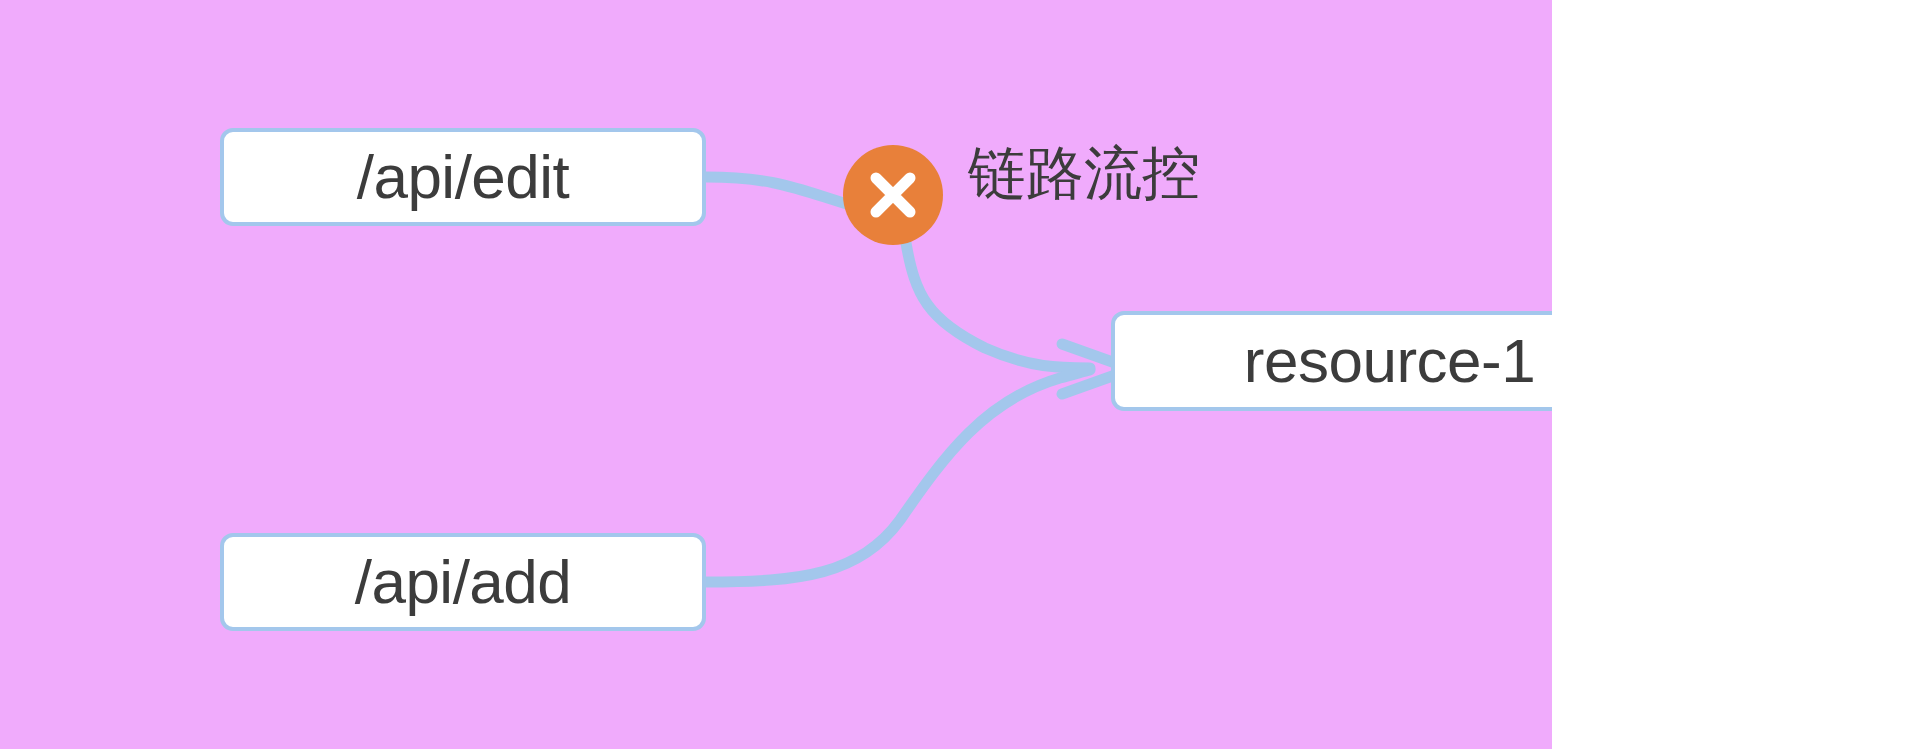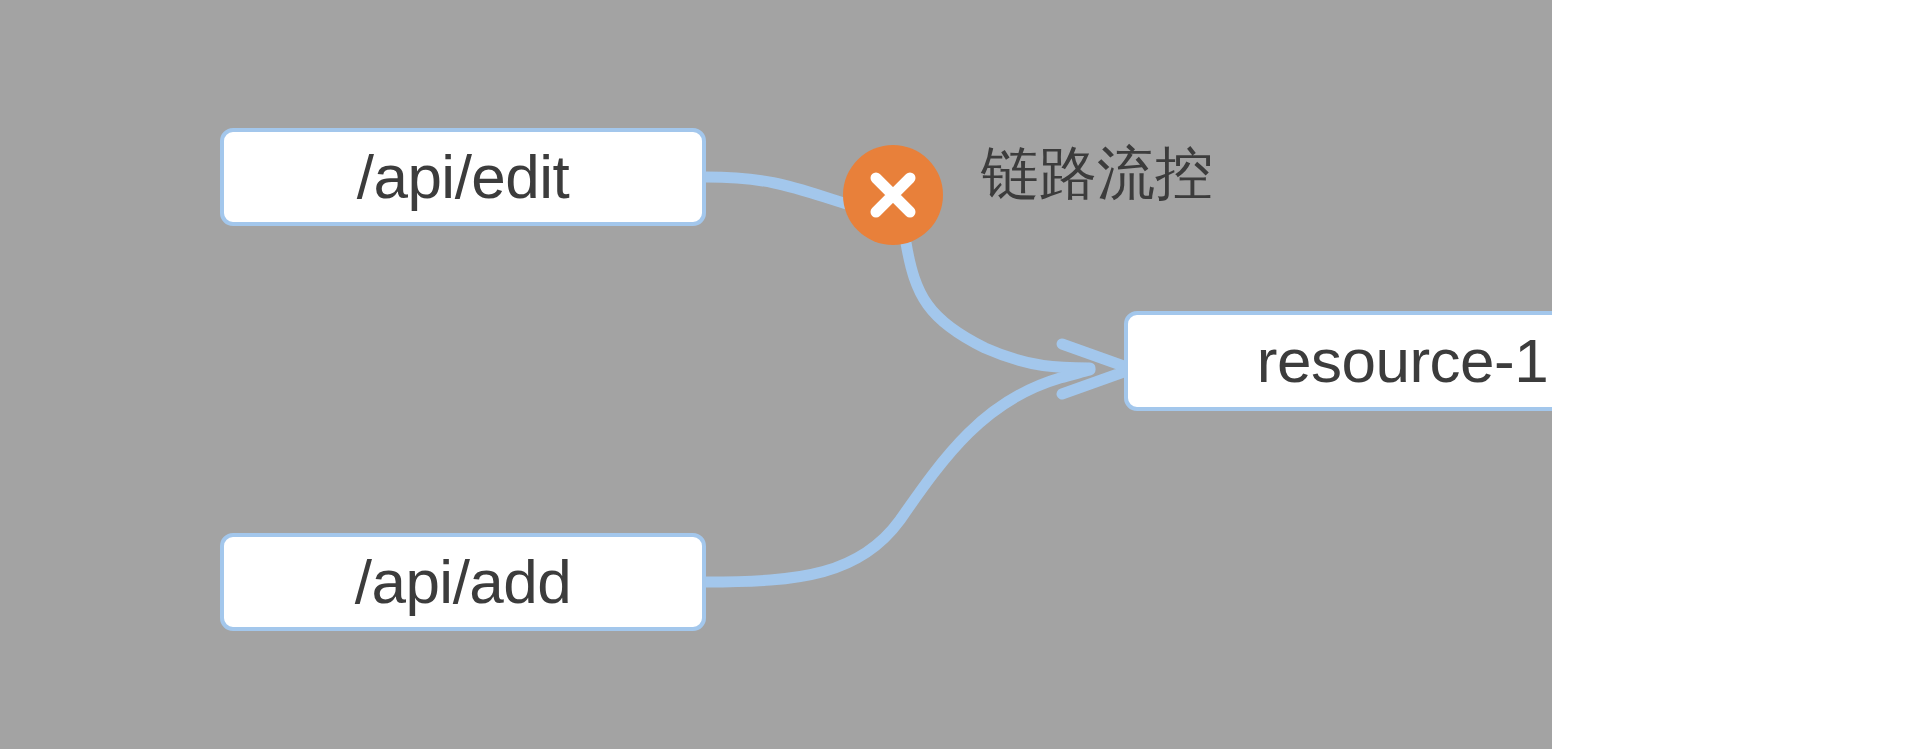--- a/index.html
+++ b/index.html
@@ -8,21 +8,21 @@
     padding: 0;
     background: #ffffff;
   }
   body {
     font-family: "Liberation Sans", "DejaVu Sans", sans-serif;
   }
   #canvas {
     position: relative;
     width: 1552px;
     height: 749px;
-    background: #a3a3a3;
+    background: #f0abfc;
     overflow: hidden;
   }
   #edges {
     position: absolute;
     left: 0;
     top: 0;
     width: 1920px;
     height: 749px;
     pointer-events: none;
   }
@@ -55,21 +55,20 @@
     top: 533px;
     width: 486px;
     height: 98px;
     text-align: center;
   }
   #node-resource-1 {
     left: 1111px;
     top: 311px;
     width: 557px;
     height: 100px;
-    margin-left: 13px;
   }
   #block-marker {
     position: absolute;
     left: 843px;
     top: 145px;
     width: 100px;
     height: 100px;
   }
   #block-marker .circle {
     position: absolute;
@@ -89,21 +88,20 @@
   }
   #marker-text {
     position: absolute;
     left: 968px;
     top: 144px;
     color: #3c3c3c;
     font-size: 58px;
     line-height: 1;
     white-space: nowrap;
     font-weight: 400;
-    margin-left: 13px;
   }
 </style>
 </head>
 <body>
 
 <div id="canvas">
 
   <svg id="edges" viewBox="0 0 1920 749" xmlns="http://www.w3.org/2000/svg">
 
     <path d="M 706,177 C 775,177 800,190 850,205" fill="none" stroke="#a3c7ec" stroke-width="11" stroke-linecap="round"></path>

